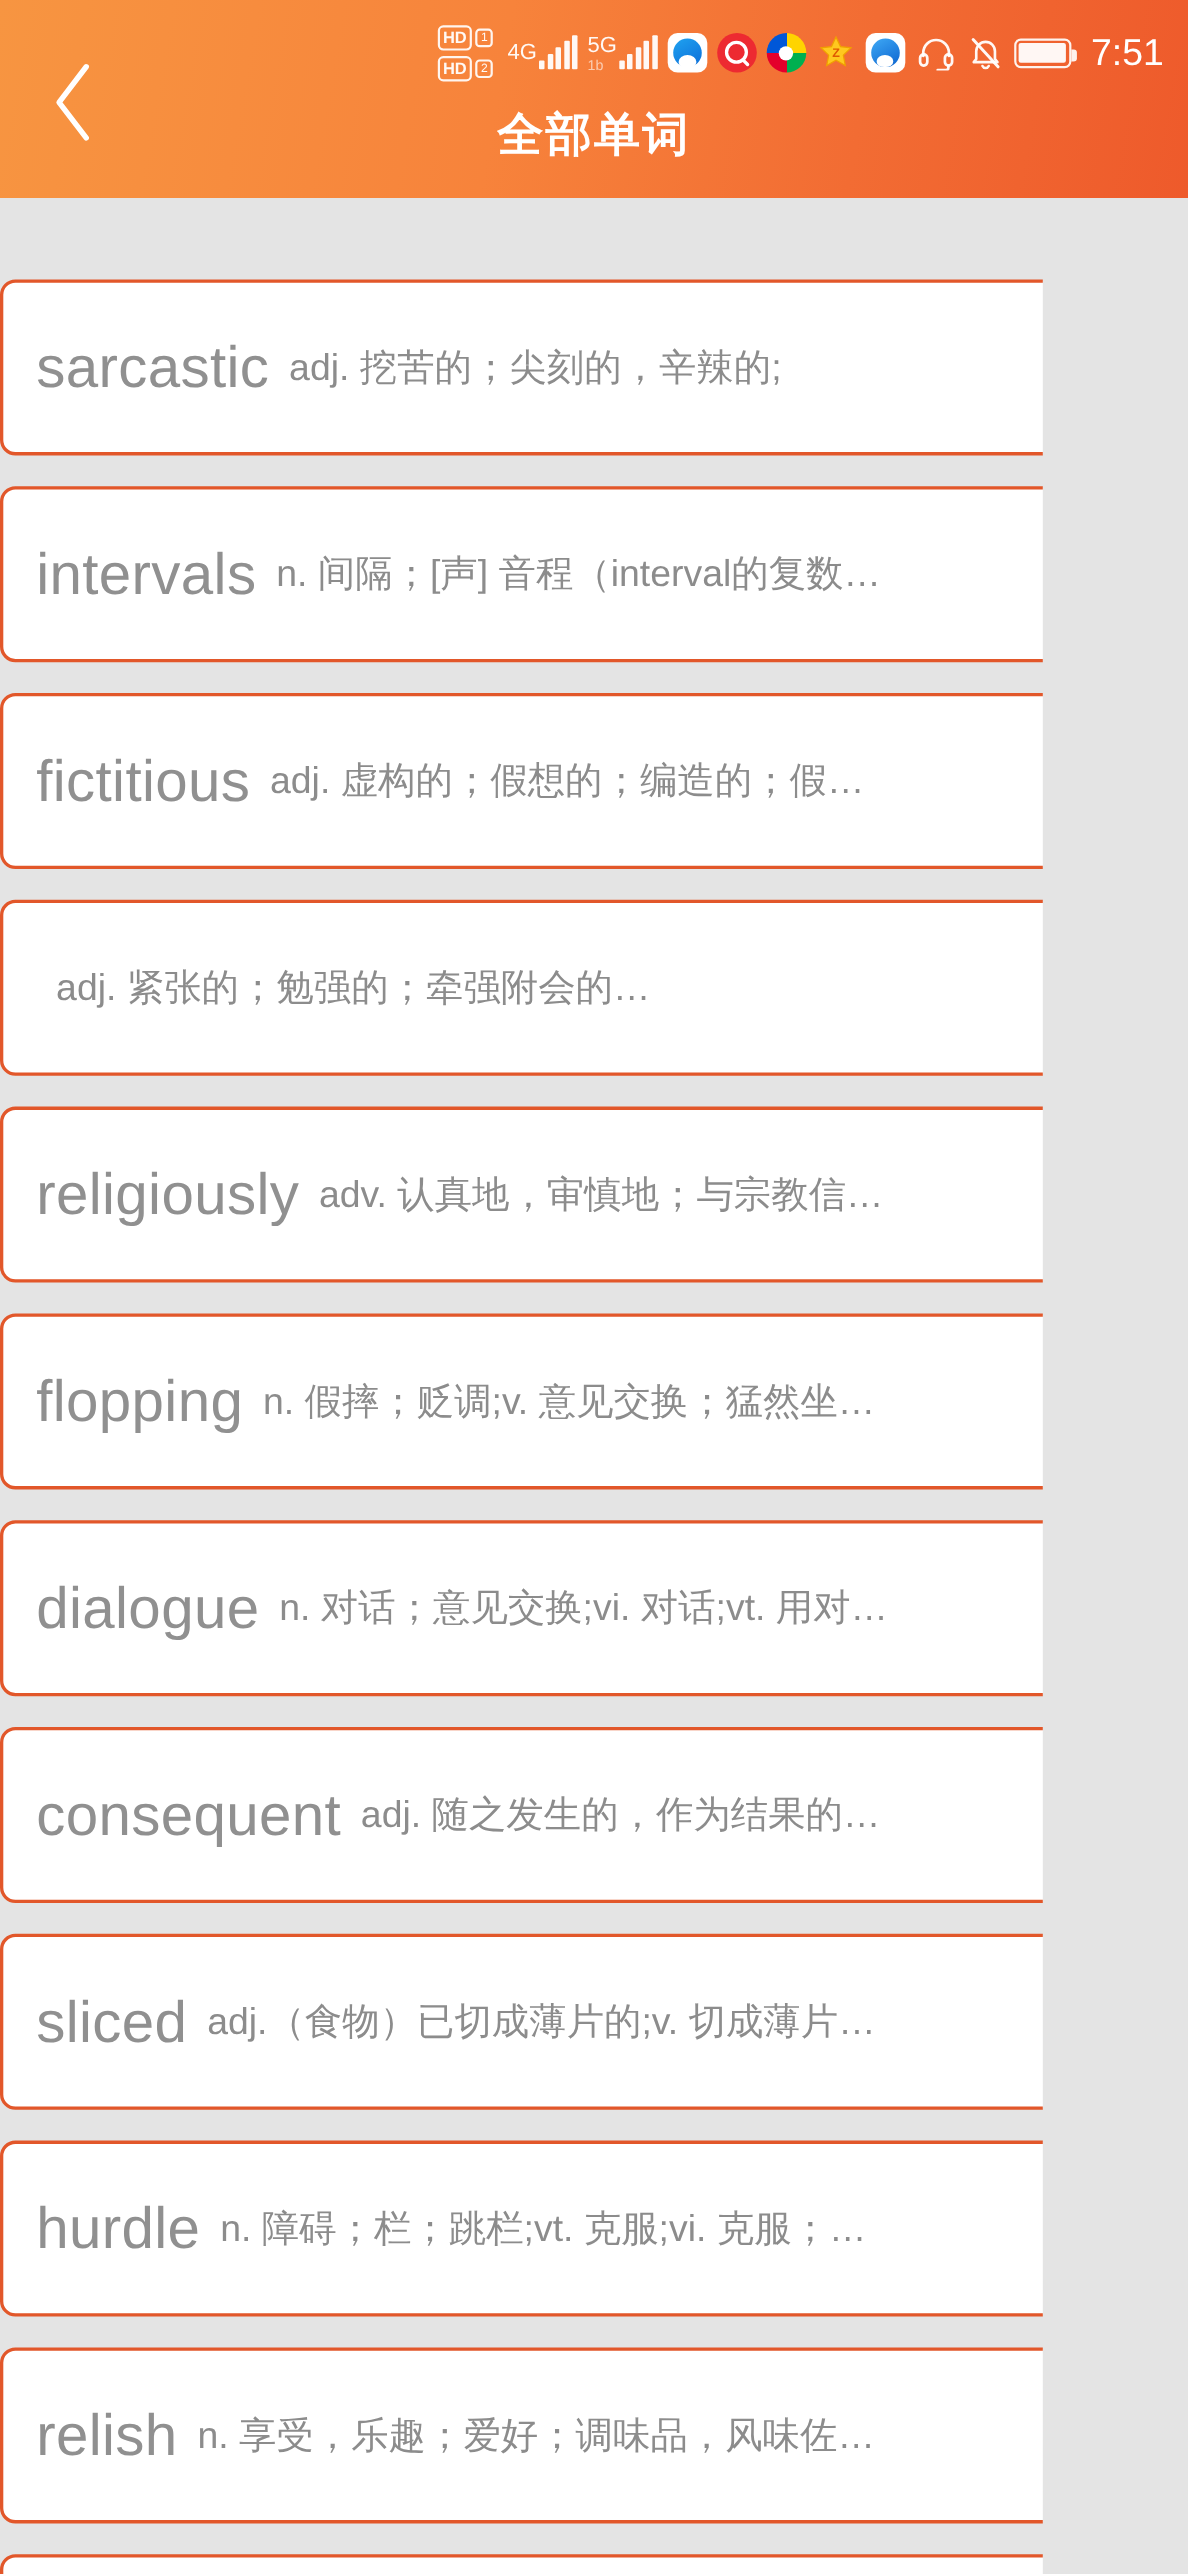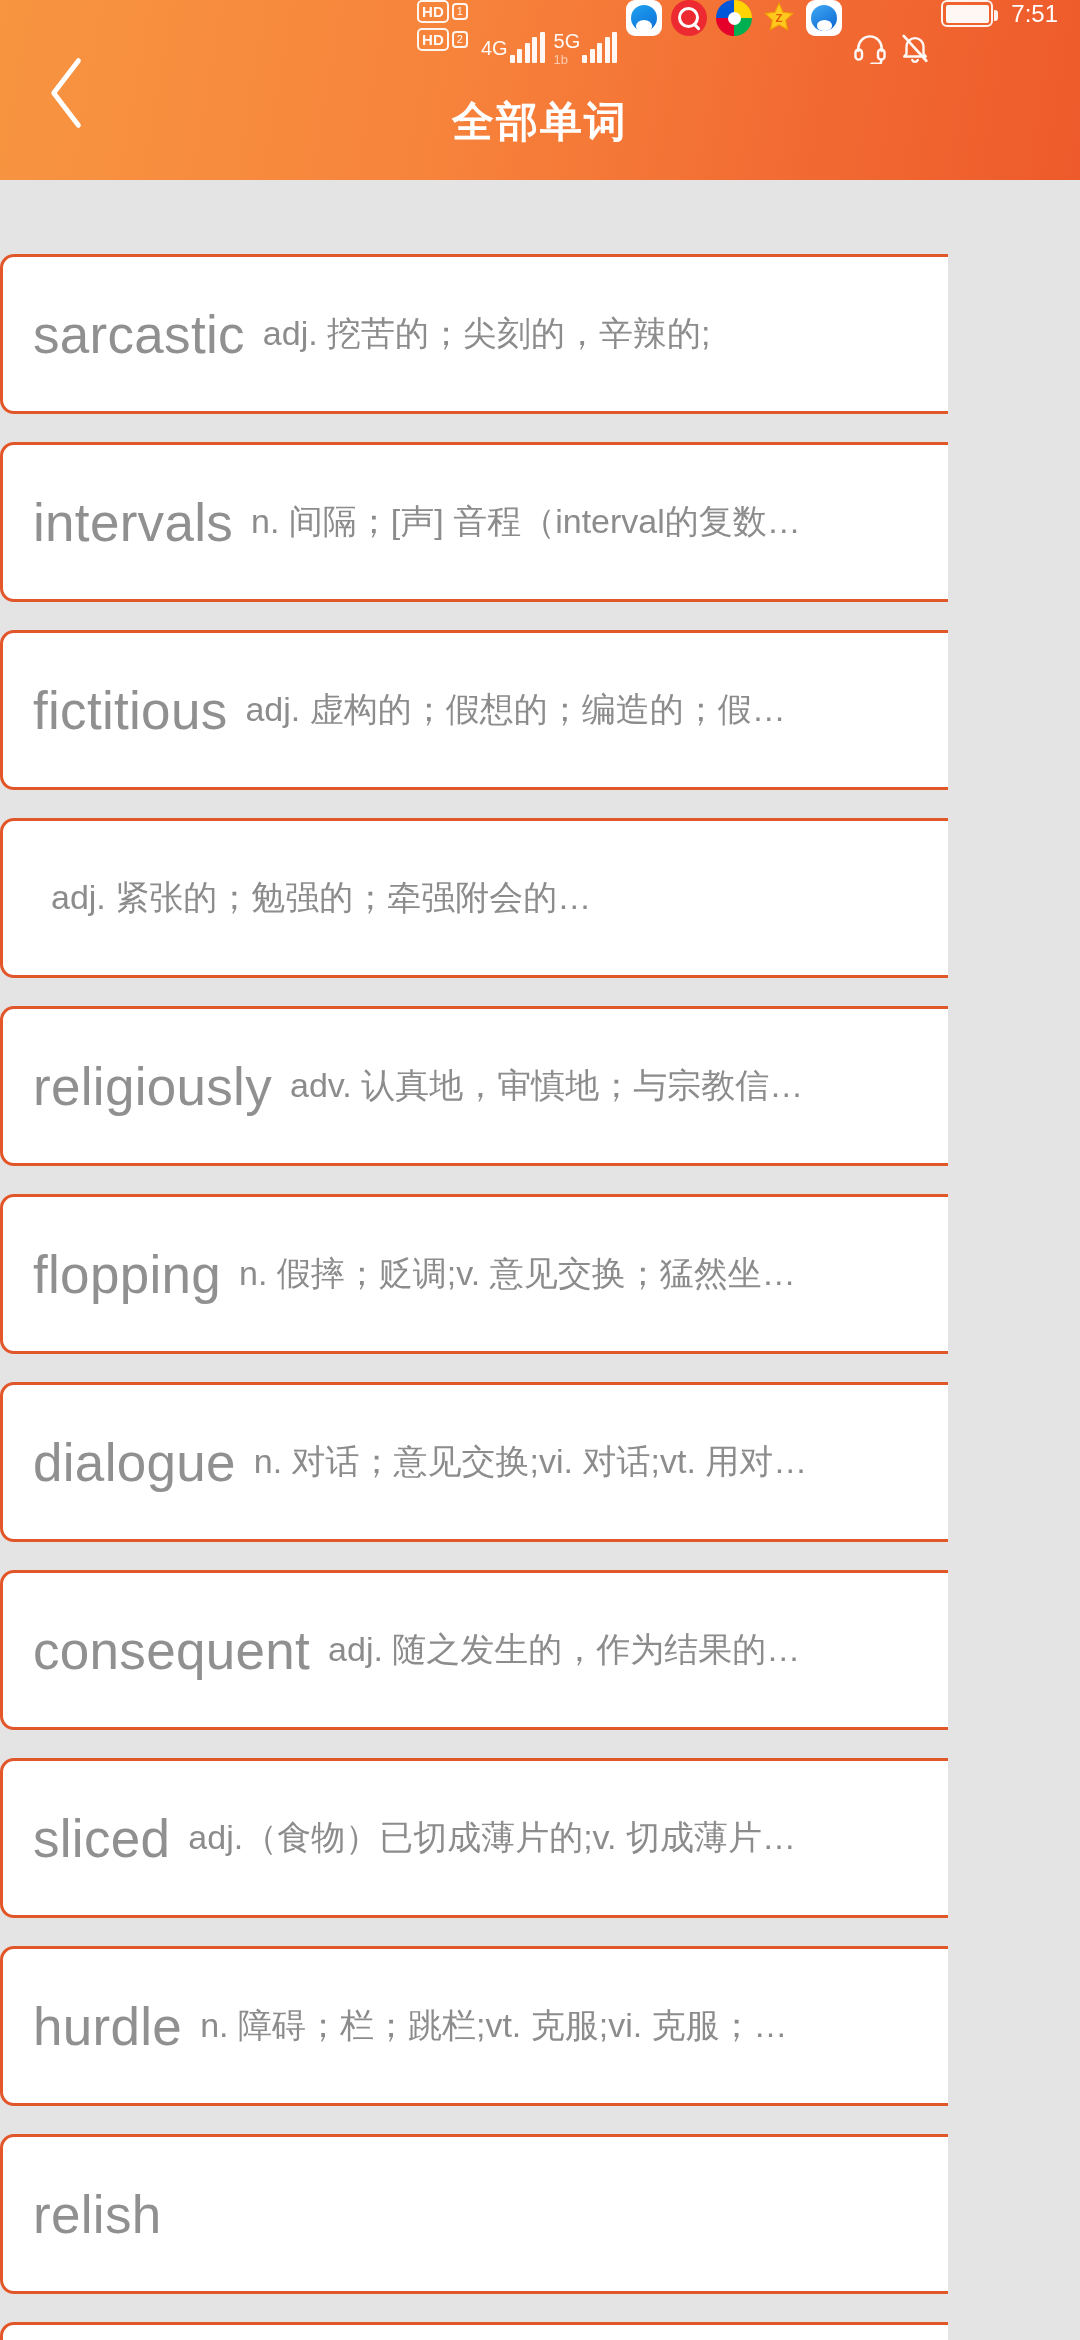--- a/index.html
+++ b/index.html
@@ -16,21 +16,21 @@
     position:relative;
     width:1080px; height:180px;
     background:linear-gradient(100deg,#F79541 0%,#F7833B 42%,#F26C33 72%,#EE5A2B 100%);
     overflow:hidden;
   }
 
   
   #statusbar {
     position:absolute; top:0; left:0;
     width:1080px; height:96px;
-    display:flex; justify-content:flex-end;
+    display:flex; align-items:center; justify-content:flex-end;
     padding-right:22px;
     gap:9px;
   }
   .sb-item { display:flex; align-items:center; }
 
   .hd-stack { display:flex; flex-direction:column; gap:5px; margin-right:4px; }
   .hd-row { display:flex; align-items:center; gap:3px; }
   .hd-box {
     border:2px solid rgba(255,255,255,.92);
     border-radius:5px;
@@ -108,21 +108,21 @@
     position:relative;
     padding:2.5px;
   }
   .battery::after{
     content:""; position:absolute; right:-7px; top:8px;
     width:4.5px; height:11px; border-radius:0 3px 3px 0;
     background:rgba(255,255,255,.92);
   }
   .battery span{ display:block; width:100%; height:100%; background:rgba(255,255,255,.95); border-radius:2px; }
 
-  #clock { font-size:24px; color:#fff; margin-left:9px; letter-spacing:0px; }
+  #clock { font-size:34px; color:#fff; margin-left:9px; letter-spacing:0px; }
 
   
   #backbtn {
     position:absolute; left:26px; top:52px;
     width:82px; height:82px;
     display:flex; align-items:center; justify-content:center;
   }
   #backbtn svg { display:block; }
   #title {
     position:absolute; left:0; top:0; width:1080px; height:196px;
@@ -293,15 +293,16 @@
     <div class="card">
       <span class="word">sliced</span>
       <span class="def">adj.（食物）已切成薄片的;v. 切成薄片…</span>
     </div>
     <div class="card">
       <span class="word">hurdle</span>
       <span class="def">n. 障碍；栏；跳栏;vt. 克服;vi. 克服；…</span>
     </div>
     <div class="card">
       <span class="word">relish</span>
+      <span class="def">n. 享受，乐趣；爱好；调味品，风味佐…</span>
     </div>
     <div class="card"></div>
   </div>
 
 </body></html>

